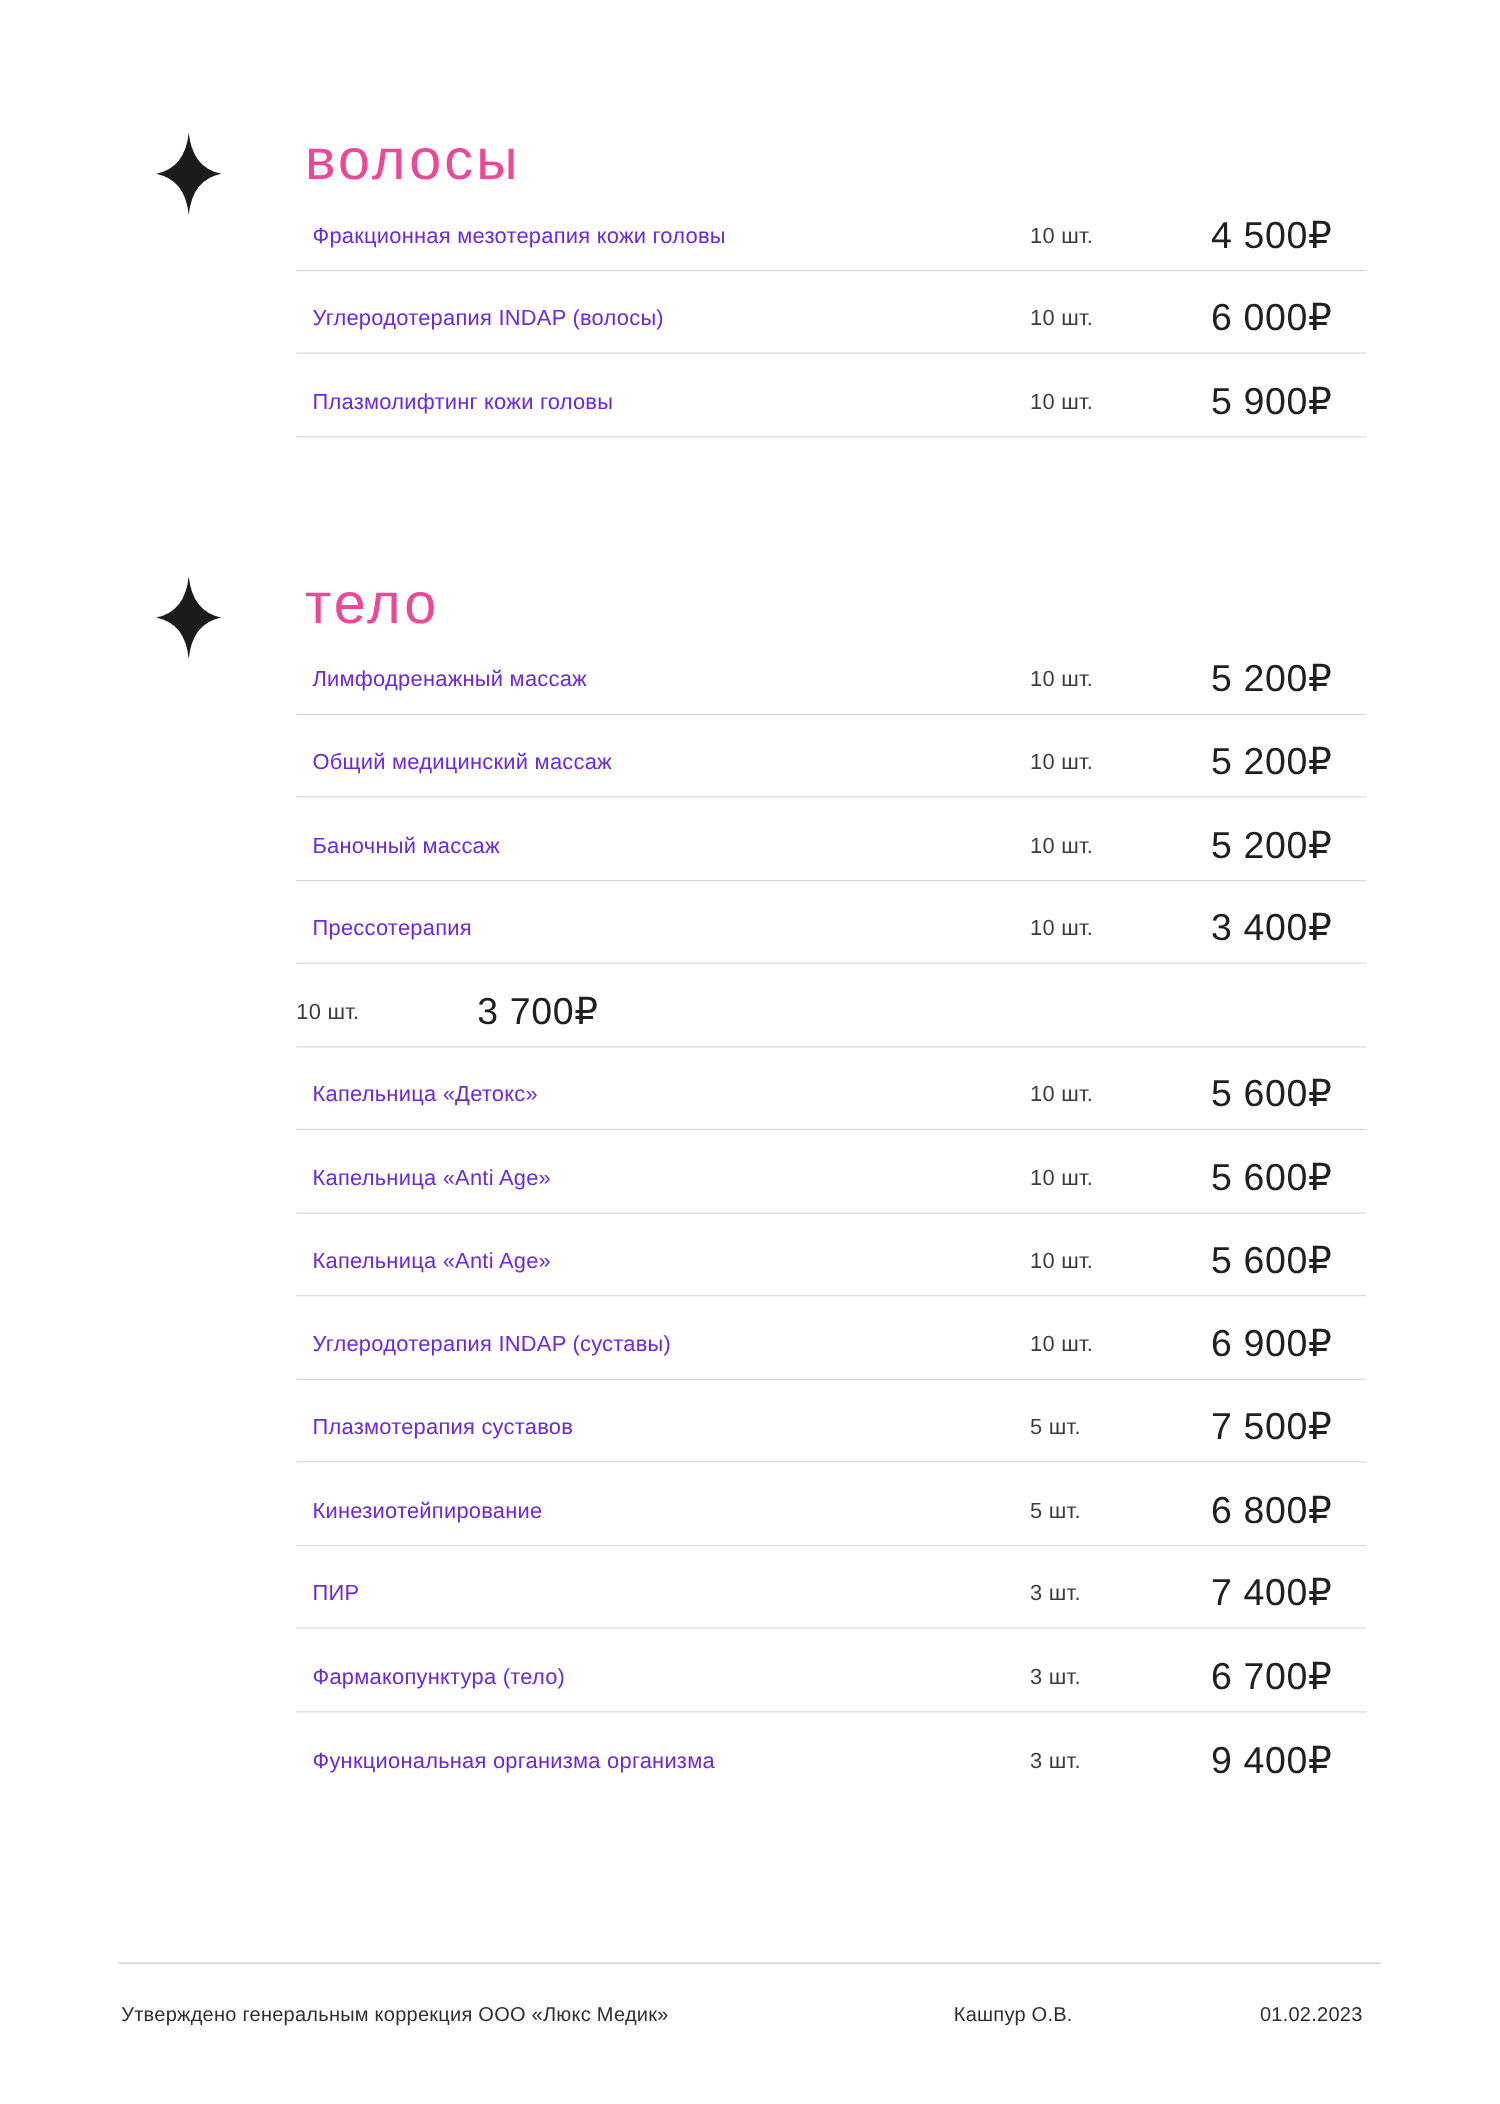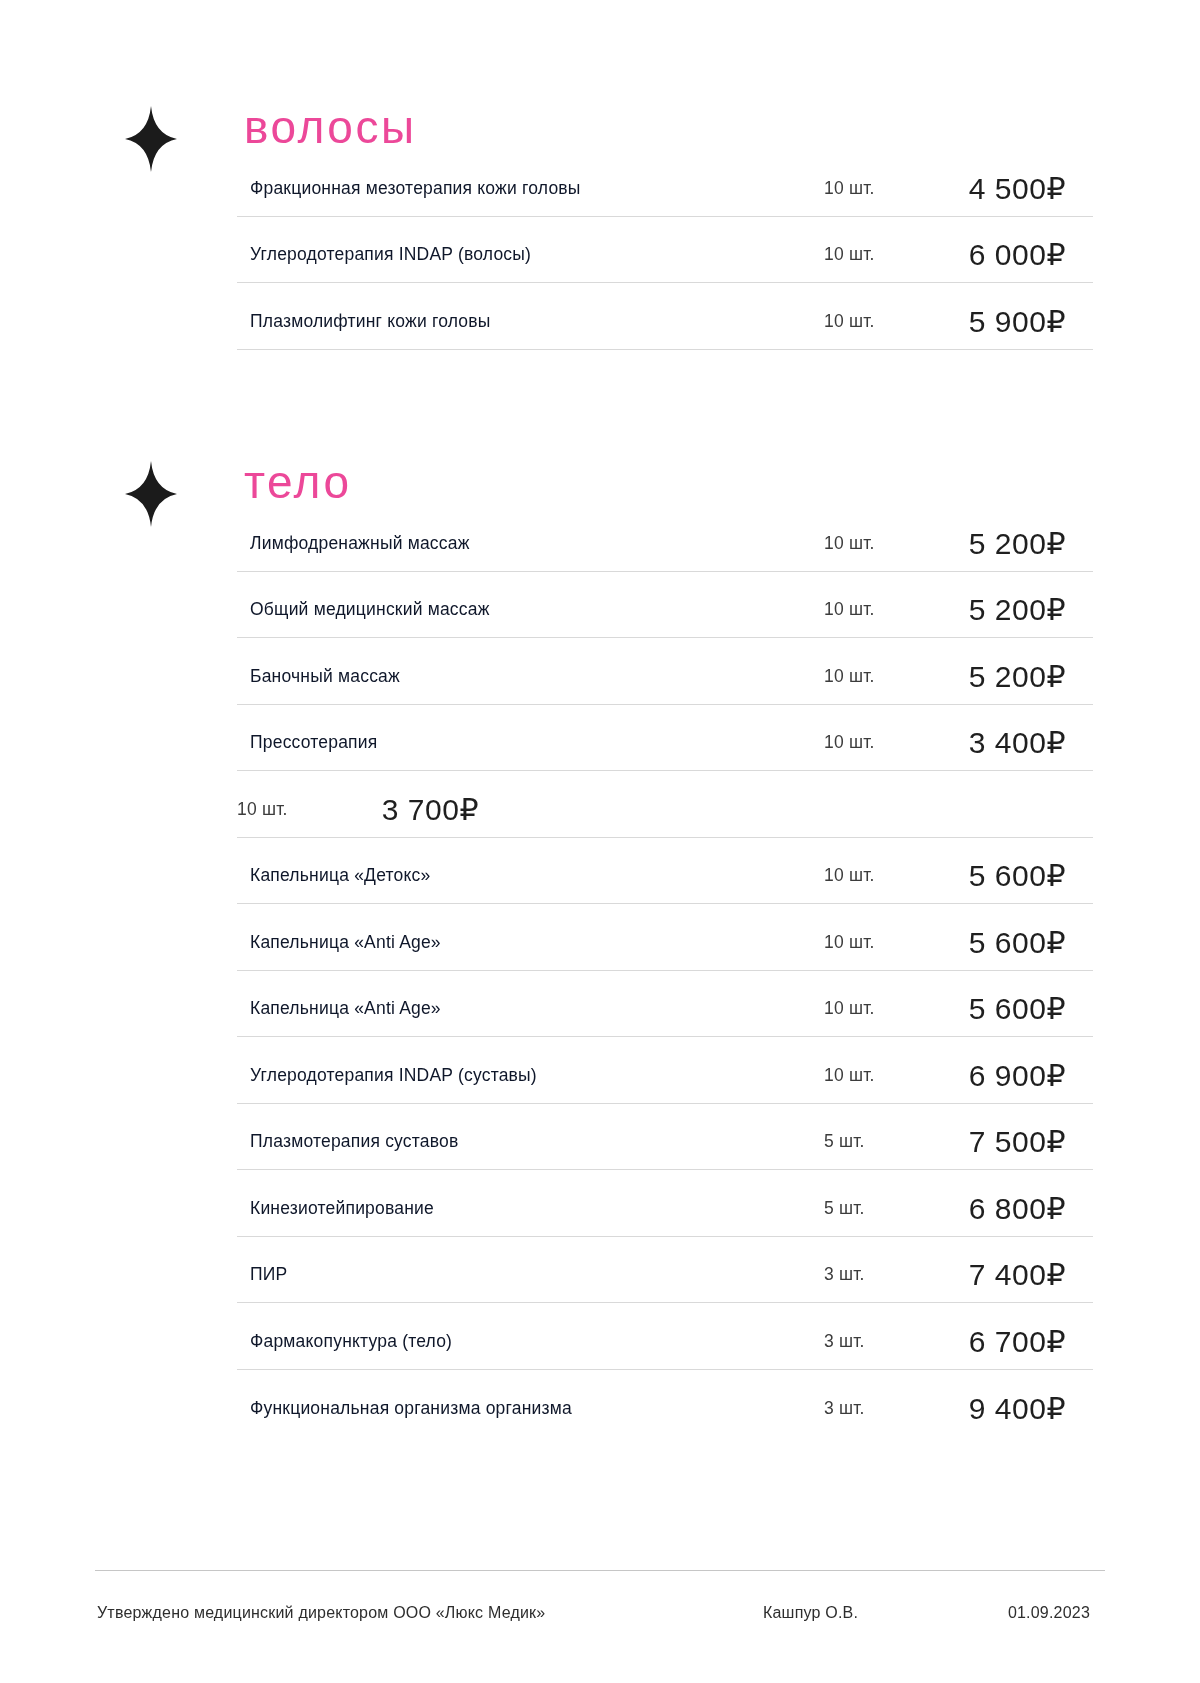--- a/index.html
+++ b/index.html
@@ -31,21 +31,21 @@
   .rows{margin-top:0;}
   .row{
     height:66.5px;box-sizing:border-box;
     display:flex;align-items:center;
     padding-top:11px;
     border-bottom:1px solid #d9d9d9;
   }
   .row.no-border{border-bottom:none;}
   .row .name{
     flex:1;padding-left:13px;
-    font-size:17.5px;letter-spacing:0.2px;color:#0f172a;
+    font-size:17.5px;letter-spacing:0.2px;color:#6d28d9;
     white-space:nowrap;overflow:hidden;
   }
   .row .qty{
     width:95px;text-align:left;
     font-size:17.5px;color:#3c3c3c;letter-spacing:0.2px;
     white-space:nowrap;
   }
   .row .price{
     width:174px;box-sizing:border-box;padding-right:27px;text-align:right;
     font-size:30px;letter-spacing:0.5px;color:#1f1f1f;
@@ -188,17 +188,17 @@
     <span class="name">Функциональная организма организма</span>
     <span class="qty">3 шт.</span>
     <span class="price">9 400₽</span>
   </div>
 </div>
   </section>
 </div>
 
   <div class="footer">
     <div class="footer-line"></div>
-    <span class="f-approved">Утверждено медицинский директором ООО «Люкс Медик»</span>
+    <span class="f-approved">Утверждено генеральным коррекция ООО «Люкс Медик»</span>
     <span class="f-name">Кашпур О.В.</span>
-    <span class="f-date">01.09.2023</span>
+    <span class="f-date">01.02.2023</span>
   </div>
 </main>
 
 </body></html>

